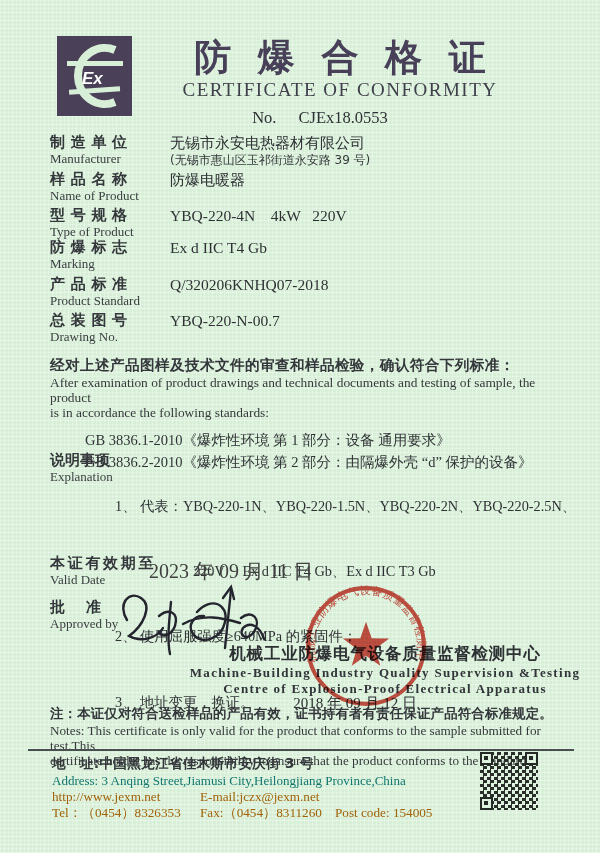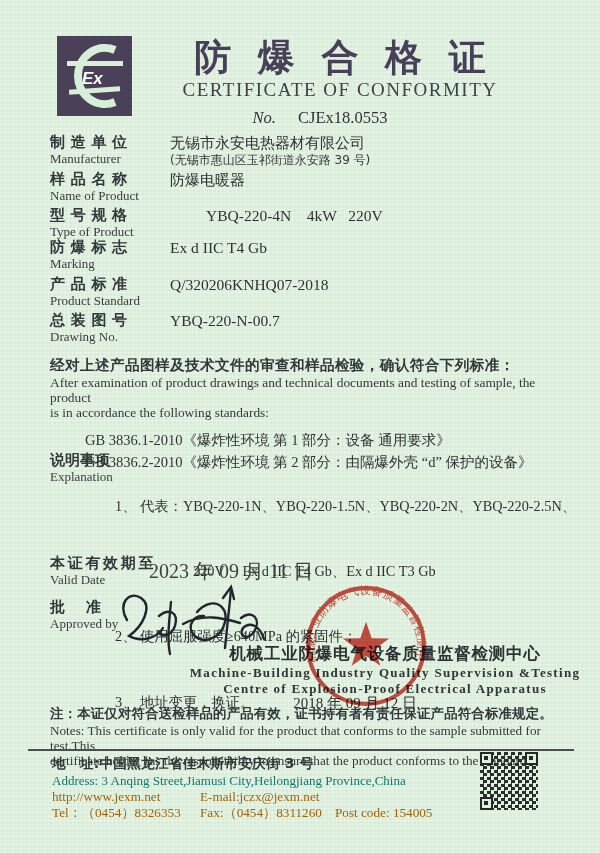--- a/index.html
+++ b/index.html
@@ -19,21 +19,21 @@
   .cjk{font-family:"DejaVu Sans", sans-serif;}
   .serif{font-family:"Liberation Serif", serif;}
 
   
   .logo{left:57px;top:36px;width:75px;height:80px;}
   .title-cn{left:140px;top:33px;width:400px;text-align:center;
     font-size:37px;font-weight:bold;color:#474058;letter-spacing:.72em;text-indent:.72em;}
   .title-en{left:140px;top:79px;width:400px;text-align:center;
     font-size:19px;color:#3f3f4c;letter-spacing:1.5px;}
   .cert-no{left:90px;top:108px;width:460px;text-align:center;font-size:16.5px;color:#2e3136;}
-  .cert-no .no-label{margin-right:22px;font-style:italic;}
+  .cert-no .no-label{margin-right:22px;}
 
   
   .fields{left:50px;top:134px;width:525px;}
   .frow{display:flex;align-items:flex-start;min-height:36.5px;}
   .fl{width:118px;flex:none;}
   .fl .cn{font-size:15px;font-weight:bold;letter-spacing:.38em;color:#34373b;line-height:17px;}
   .fl .en{font-size:13px;color:#3a3d40;line-height:15px;}
   .fv{flex:1;padding-left:2px;}
   .fv .v1{font-size:15.5px;line-height:18px;white-space:pre;color:#2e3134;}
   .fv .v1.cjk-v{font-family:"DejaVu Sans", sans-serif;font-size:15px;}
@@ -127,21 +127,21 @@
     </div>
     <div class="frow">
       <div class="fl">
           <div class="cn cjk">样品名称</div>
         <div class="en">Name of Product</div>
         </div>
       <div class="fv">
           <div class="v1 cjk-v">防爆电暖器</div>
         </div>
     </div>
-    <div class="frow" style="min-height:32px;gap:36px;">
+    <div class="frow" style="min-height:32px;">
       <div class="fl">
           <div class="cn cjk">型号规格</div>
         <div class="en">Type of Product</div>
         </div>
       <div class="fv">
           <div class="v1">YBQ-220-4N    4kW   220V</div>
         </div>
     </div>
     <div class="frow">
       <div class="fl">

